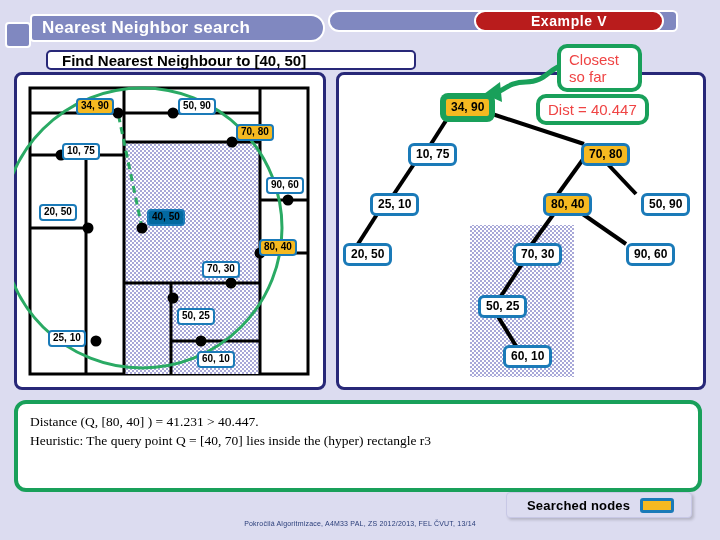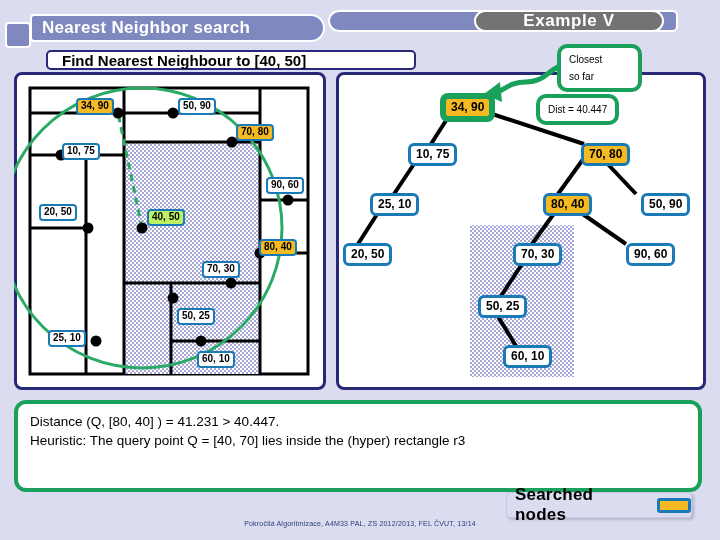--- a/index.html
+++ b/index.html
@@ -27,22 +27,22 @@
     position:absolute; left:5px; top:22px; width:26px; height:26px;
     background:#8088c0; border:2px solid #ffffff; border-radius:4px;
   }
   .hdr-bar {
     position:absolute; left:328px; top:10px; width:350px; height:22px;
     background:#8088c0; border:2px solid #ffffff;
     border-radius:12px 6px 6px 12px;
   }
   .hdr-example {
     position:absolute; left:474px; top:10px; width:190px; height:22px;
-    background:#737373; border:2px solid #ffffff; border-radius:11px;
-    color:#ffffff; font-weight:bold; font-size:17px;
+    background:#b91c1c; border:2px solid #ffffff; border-radius:11px;
+    color:#ffffff; font-weight:bold; font-size:14px;
     display:flex; align-items:center; justify-content:center;
     letter-spacing:0.6px;
   }
   .hdr-num {
     position:absolute; left:720px; top:8px; width:34px; height:26px;
     background:#8088c0; border:2px solid #ffffff; border-radius:6px;
     color:#ffffff; font-weight:bold; font-size:15px;
     display:flex; align-items:center; justify-content:center;
   }
 
@@ -69,21 +69,21 @@
   .chip {
     position:absolute; z-index:5;
     background:#ffffff; border:2px solid #1a7ab8;
     border-radius:4px;
     color:#000000; font-weight:bold; font-size:10px;
     padding:0px 3px 1px 3px;
     white-space:nowrap; line-height:12px;
     font-family:"Liberation Sans", sans-serif;
   }
   .chip.gold   { background:#f5b921; }
-  .chip.yellow { background:#bef264; }
+  .chip.yellow { background:#0369a1; }
 
   
   .tchip {
     position:absolute; z-index:5;
     background:#ffffff; border:3px solid #1a7ab8;
     border-radius:6px;
     color:#000000; font-weight:bold; font-size:12px;
     padding:1px 5px 2px 5px;
     white-space:nowrap; line-height:14px;
   }
@@ -92,47 +92,47 @@
     background:#f5b921;
     border:3px solid #19a05a;
     box-shadow:0 0 0 3px #19a05a;
     border-radius:5px;
   }
 
   
   .callout {
     position:absolute; z-index:7;
     background:#ffffff; border:4px solid #19a05a; border-radius:10px;
-    color:#000000; font-weight:normal; font-size:10px;
+    color:#ef4444; font-weight:normal; font-size:15px;
     padding:3px 8px; line-height:17px; white-space:nowrap;
   }
   #callout-closest { left:557px; top:44px; width:85px; }
   #callout-dist    { left:536px; top:94px; }
 
   
   #explain {
     position:absolute; left:14px; top:400px; width:688px; height:92px;
     background:#ffffff; border:4px solid #19a05a; border-radius:12px;
     padding:8px 12px; z-index:4;
   }
   #explain p {
     margin:0; color:#000000; font-size:13.5px; line-height:19px;
-    white-space:nowrap; font-family:Liberation Sans, sans-serif;
+    white-space:nowrap; font-family:Liberation Serif, serif;
   }
 
   
   #legend {
     position:absolute; left:506px; top:492px; width:186px; height:26px;
     background:#dcdcf0; border:1px solid #c8c8e6; border-radius:4px;
     box-shadow:2px 2px 3px rgba(0,0,0,0.18);
     display:flex; align-items:center; z-index:8;
   }
   #legend .lg-text {
-    color:#000000; font-weight:bold; font-size:17px;
-    margin-left:8px; letter-spacing:0.2px;
+    color:#000000; font-weight:bold; font-size:13px;
+    margin-left:20px; letter-spacing:0.2px;
   }
   #legend .lg-swatch {
     width:34px; height:15px; background:#f5b921;
     border:3px solid #1a7ab8; border-radius:3px; margin-left:10px;
   }
 
   
   #footer {
     position:absolute; left:0; top:520px; width:720px;
     text-align:center; color:#283c78; font-size:7px;

